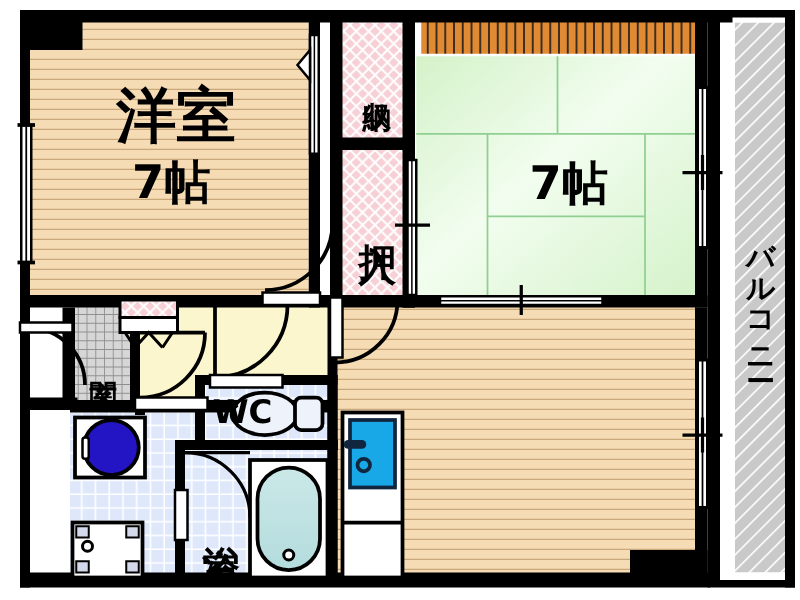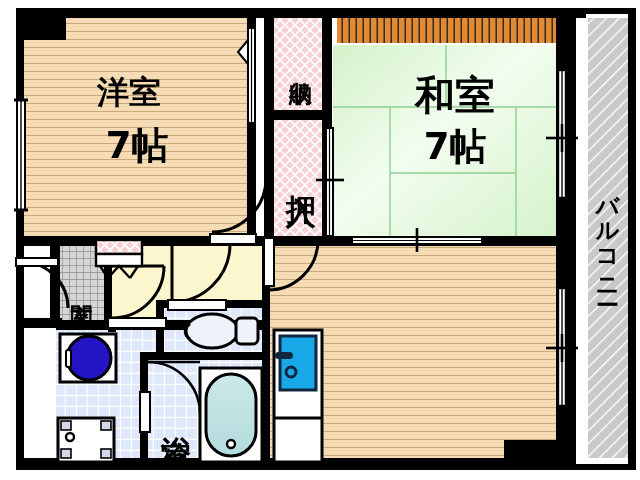--- a/index.html
+++ b/index.html
@@ -282,31 +282,31 @@
       <rect x="275" y="352" width="18" height="7" rx="3.5" fill="#10263f"></rect>
       <circle cx="291" cy="372" r="5" fill="none" stroke="#10263f" stroke-width="3"></circle>
       <line x1="274" y1="418" x2="322" y2="418" stroke="#000" stroke-width="3"></line>
     </g>
 
     <g fill="#000000">
       <rect x="504" y="440" width="62" height="22"></rect>
     </g>
   </svg>
 
-  <div class="lbl" style="left:54px;top:70px;width:150px;height:46px;font-size:32px;">洋室</div>
+  <div class="lbl" style="left:66px;top:70px;width:150px;height:46px;font-size:48px;">洋室</div>
   <div class="lbl" style="left:62px;top:125px;width:150px;height:42px;font-size:37px;">7帖</div>
 
-  <div class="lbl" style="left:380px;top:72px;width:150px;height:46px;font-size:40px;">和室</div>
   <div class="lbl" style="left:380px;top:126px;width:150px;height:42px;font-size:37px;">7帖</div>
 
 
   <div class="lbl vert" style="left:282px;top:24px;width:38px;height:82px;font-size:23px;">収納</div>
 
   <div class="lbl vert" style="left:278px;top:128px;width:46px;height:90px;font-size:30px;">押入</div>
 
   <div class="lbl vert" style="left:62px;top:258px;width:40px;height:60px;font-size:22px;">玄関</div>
 
+  <div class="lbl" style="left:166px;top:316px;width:56px;height:30px;font-size:26px;">WC</div>
 
   <div class="lbl vert" style="left:156px;top:378px;width:40px;height:72px;font-size:30px;">浴室</div>
 
   <div class="lbl vert" style="left:592px;top:166px;width:32px;height:140px;font-size:23px;">バルコニー</div>
 
 </div>
 
 </body></html>

